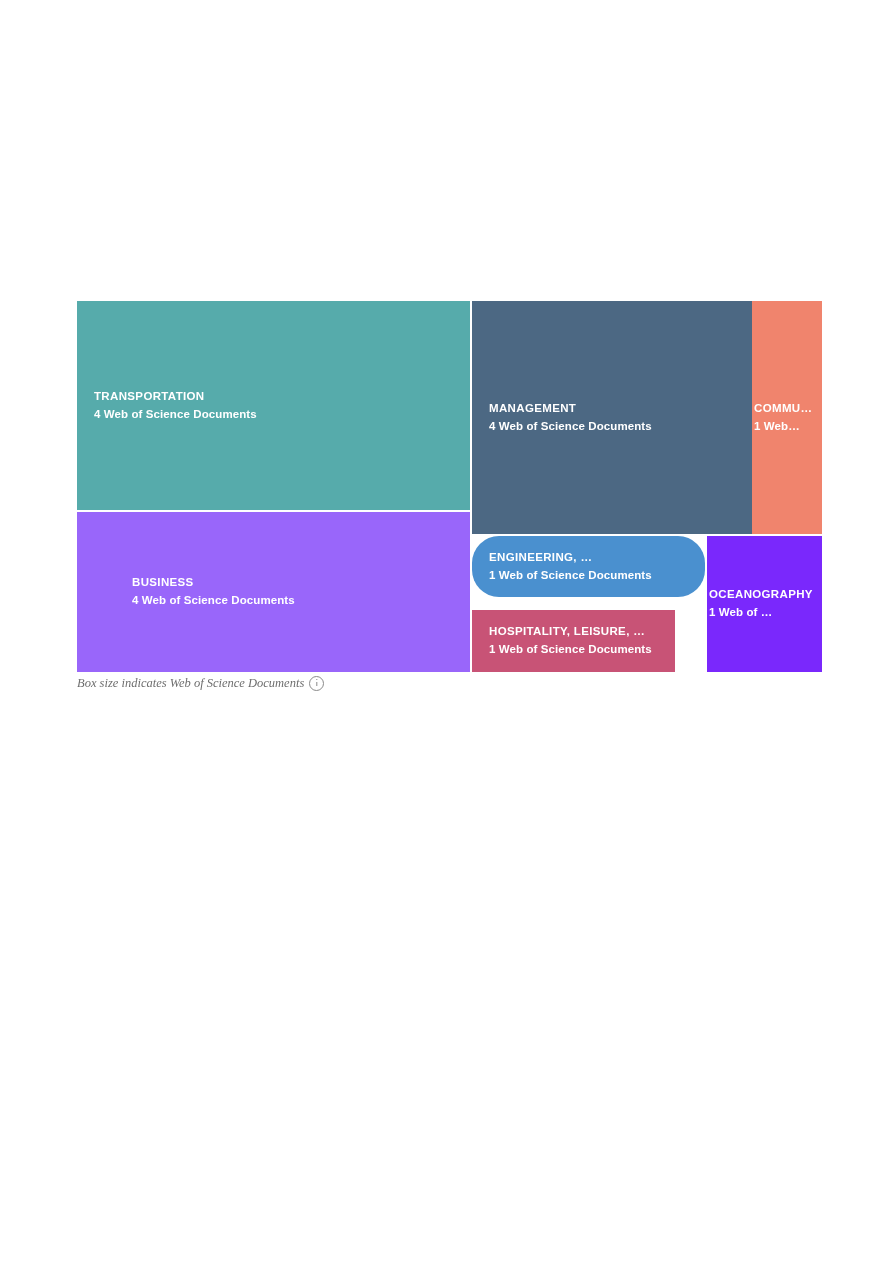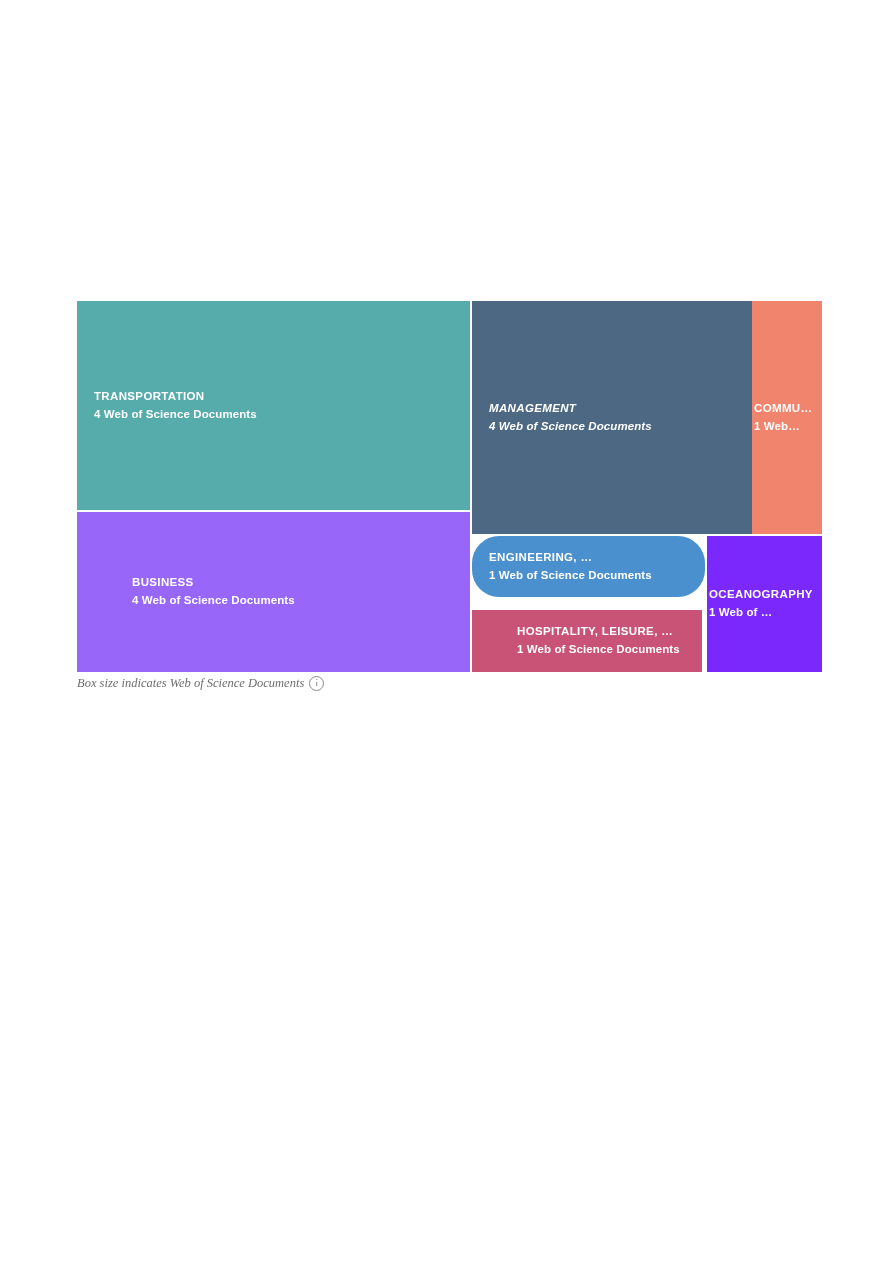--- a/index.html
+++ b/index.html
@@ -115,21 +115,21 @@
 
   <div class="treemap-canvas">
 
     <div class="tm-tile" style="left:0px; top:0px; width:393px; height:209px; background:#56abab;">
       <div class="tm-label-wrap">
         <div class="tm-name">TRANSPORTATION</div>
         <div class="tm-value">4 Web of Science Documents</div>
       </div>
     </div>
 
-    <div class="tm-tile" style="left:395px; top:0px; width:290px; height:233px; background:#4c6883;font-style:italic;">
+    <div class="tm-tile" style="left:395px; top:0px; width:290px; height:233px; background:#4c6883;">
       <div class="tm-label-wrap">
         <div class="tm-name">MANAGEMENT</div>
         <div class="tm-value">4 Web of Science Documents</div>
       </div>
     </div>
 
     <div class="tm-tile clipped" style="left:675px; top:0px; width:70px; height:233px; background:#f0846d;">
       <div class="tm-label-wrap">
         <div class="tm-name">COMMU…</div>
         <div class="tm-value">1 Web…</div>
@@ -143,21 +143,21 @@
       </div>
     </div>
 
     <div class="tm-tile" style="left:395px; top:235px; width:233px; height:61px; background:#4a90cf;border-radius:27px;">
       <div class="tm-label-wrap">
         <div class="tm-name">ENGINEERING, …</div>
         <div class="tm-value">1 Web of Science Documents</div>
       </div>
     </div>
 
-    <div class="tm-tile" style="left:395px; top:309px; width:230px; height:62px; background:#c85376;padding-left:28px;">
+    <div class="tm-tile" style="left:395px; top:309px; width:203px; height:62px; background:#c85376;">
       <div class="tm-label-wrap">
         <div class="tm-name">HOSPITALITY, LEISURE, …</div>
         <div class="tm-value">1 Web of Science Documents</div>
       </div>
     </div>
 
     <div class="tm-tile clipped" style="left:630px; top:235px; width:115px; height:136px; background:#7a28fc;">
       <div class="tm-label-wrap">
         <div class="tm-name">OCEANOGRAPHY</div>
         <div class="tm-value">1 Web of …</div>

